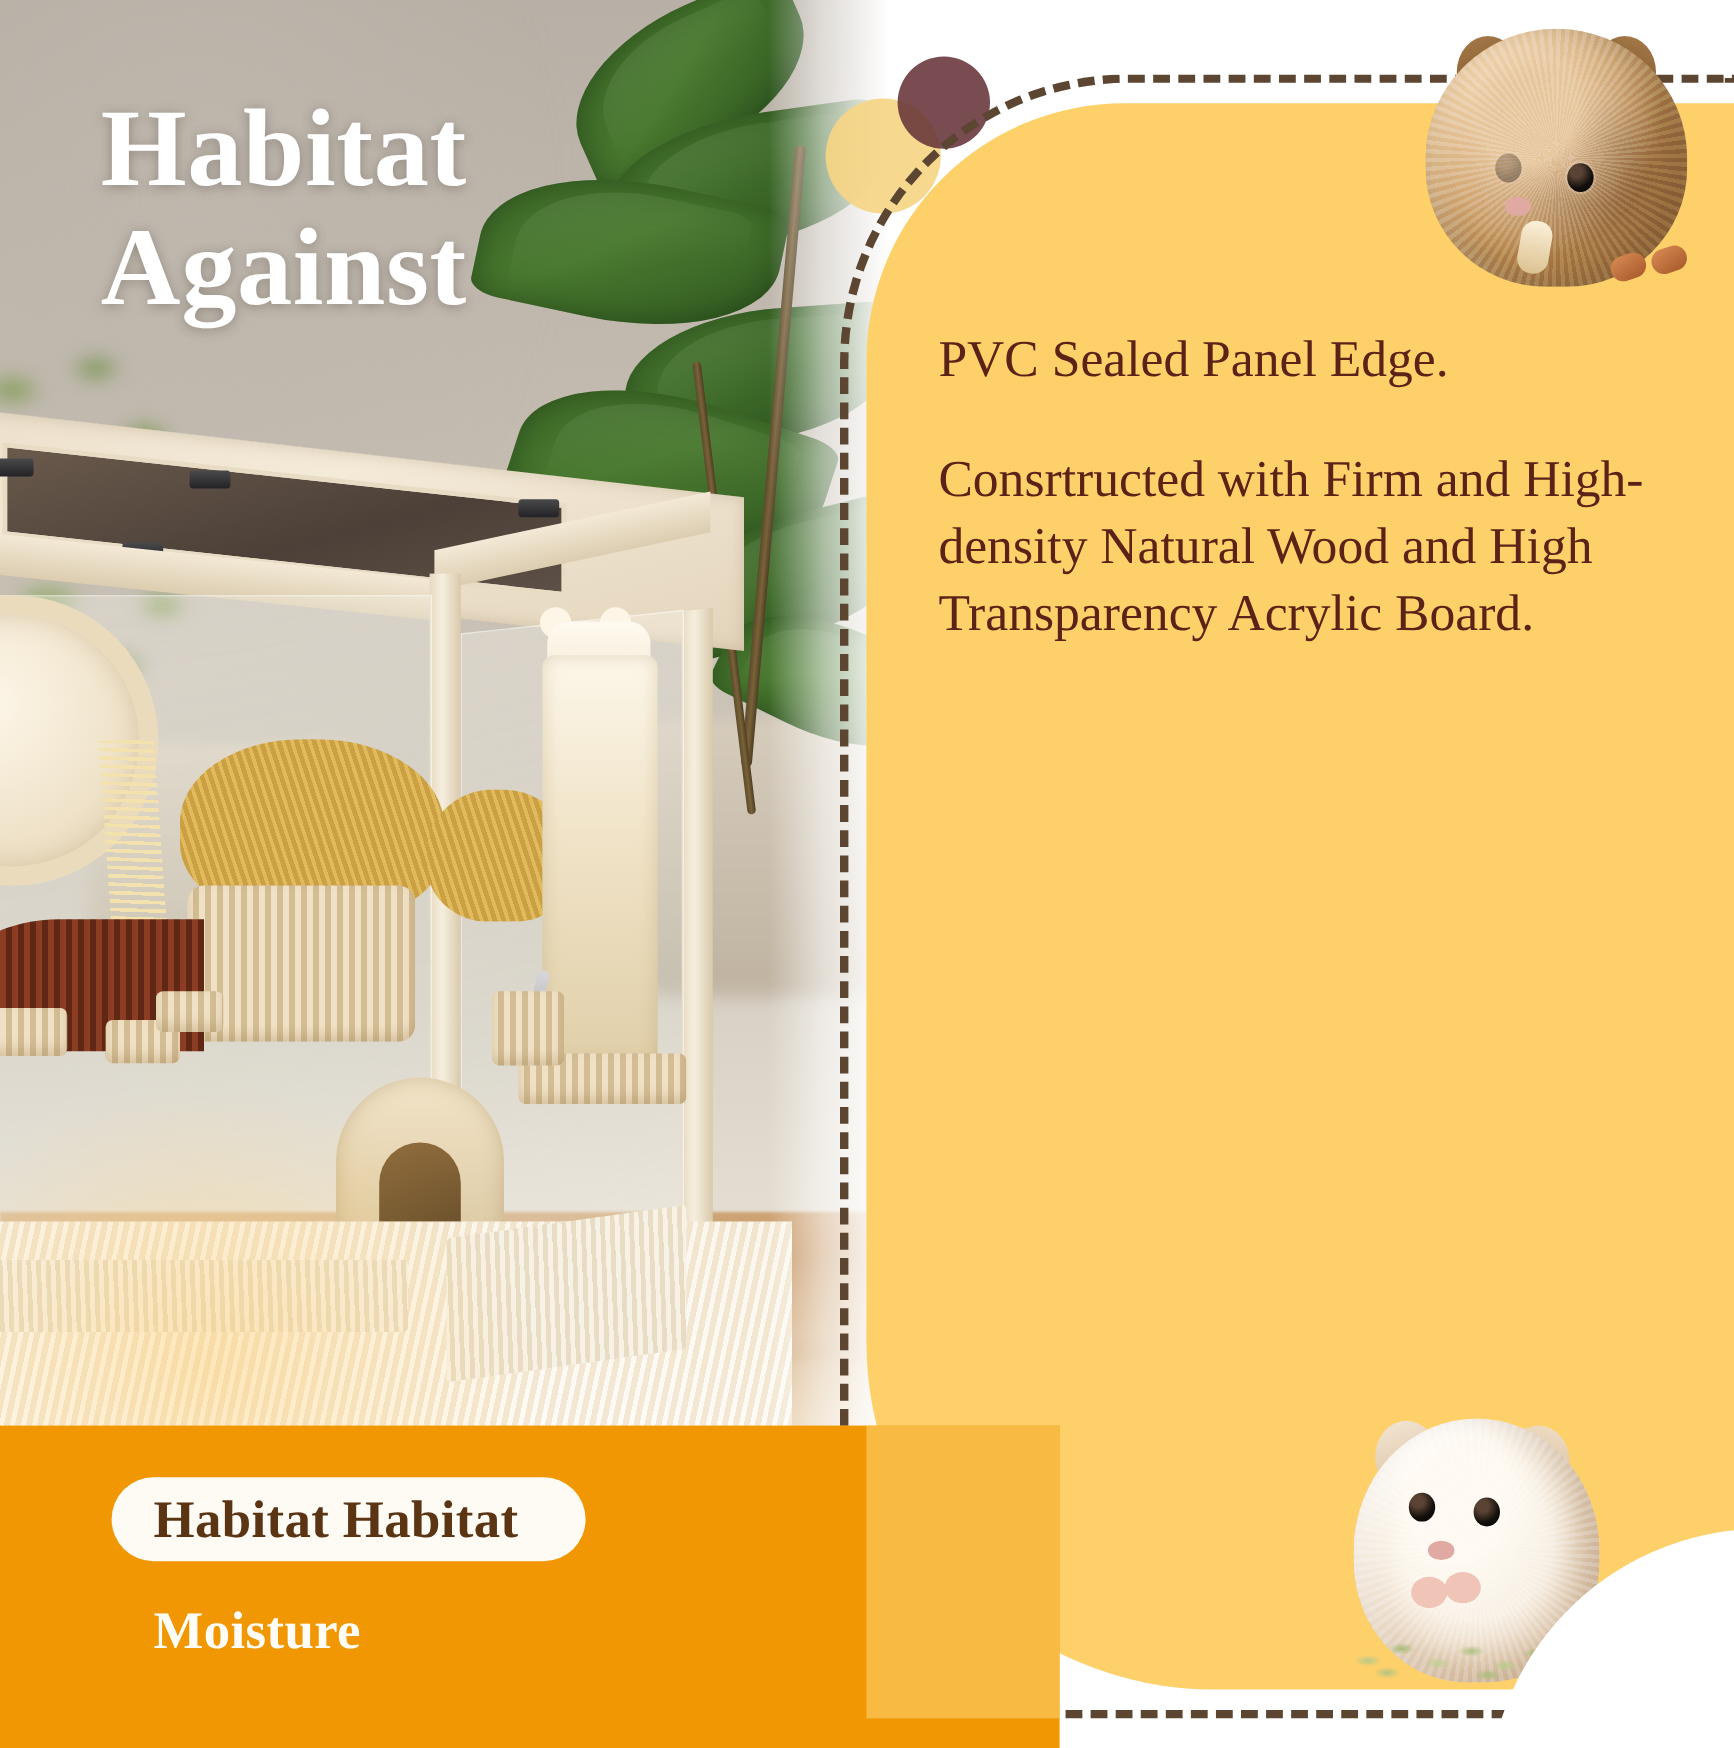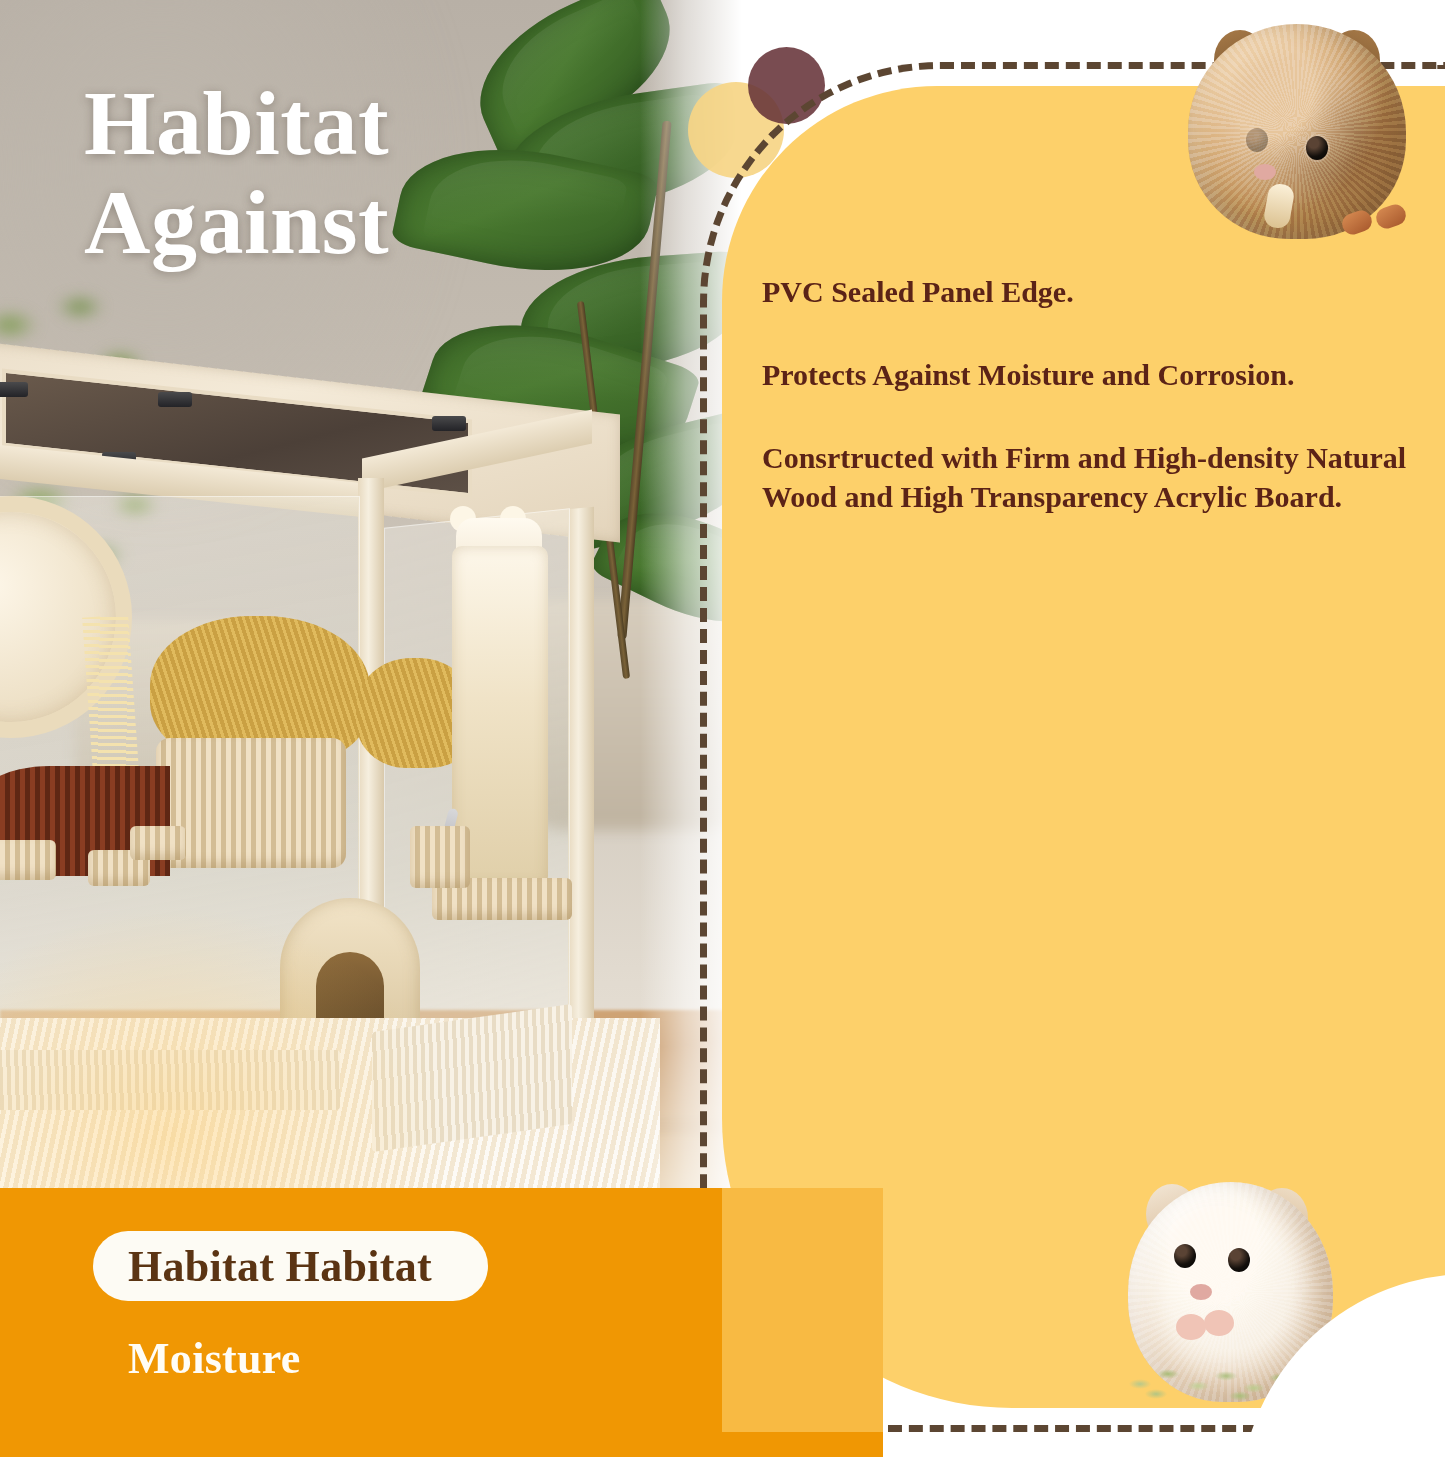--- a/index.html
+++ b/index.html
@@ -271,25 +271,26 @@
   }
 
   
   .features {
     position: absolute;
     left: 762px; top: 272px;
     width: 660px;
   }
   .feature {
     color: #5b2317;
-    font-size: 30px;
+    font-size: 43px;
     line-height: 1.30;
-    font-weight: 700;
+    font-weight: 400;
     font-family: "Liberation Serif", "DejaVu Serif", serif;
     margin-bottom: 44px;
+    margin-left: 20px;
   }
   .feature:last-child { margin-bottom: 0; }
 
   
   .orange-bar {
     position: absolute;
     left: 0; top: 1188px;
     width: 883px; height: 269px;
     background: #f09703;
   }
@@ -490,21 +491,20 @@
   </div>
 
   <div class="circle-cream"></div>
   <div class="circle-maroon"></div>
 
   <div class="yellow-panel"></div>
   <div class="dashed-frame"></div>
 
   <div class="features">
     <div class="feature">PVC Sealed Panel Edge.</div>
-    <div class="feature">Protects Against Moisture and Corrosion.</div>
     <div class="feature">Consrtructed with Firm and High-density Natural Wood and High Transparency Acrylic Board.</div>
   </div>
 
   <div class="orange-bar"></div>
   <div class="orange-bar-overlap"></div>
   <div class="pill"></div>
   <div class="pill-text">Habitat Habitat</div>
   <div class="sub-label">Moisture</div>
 
   <div class="hamster-top">

